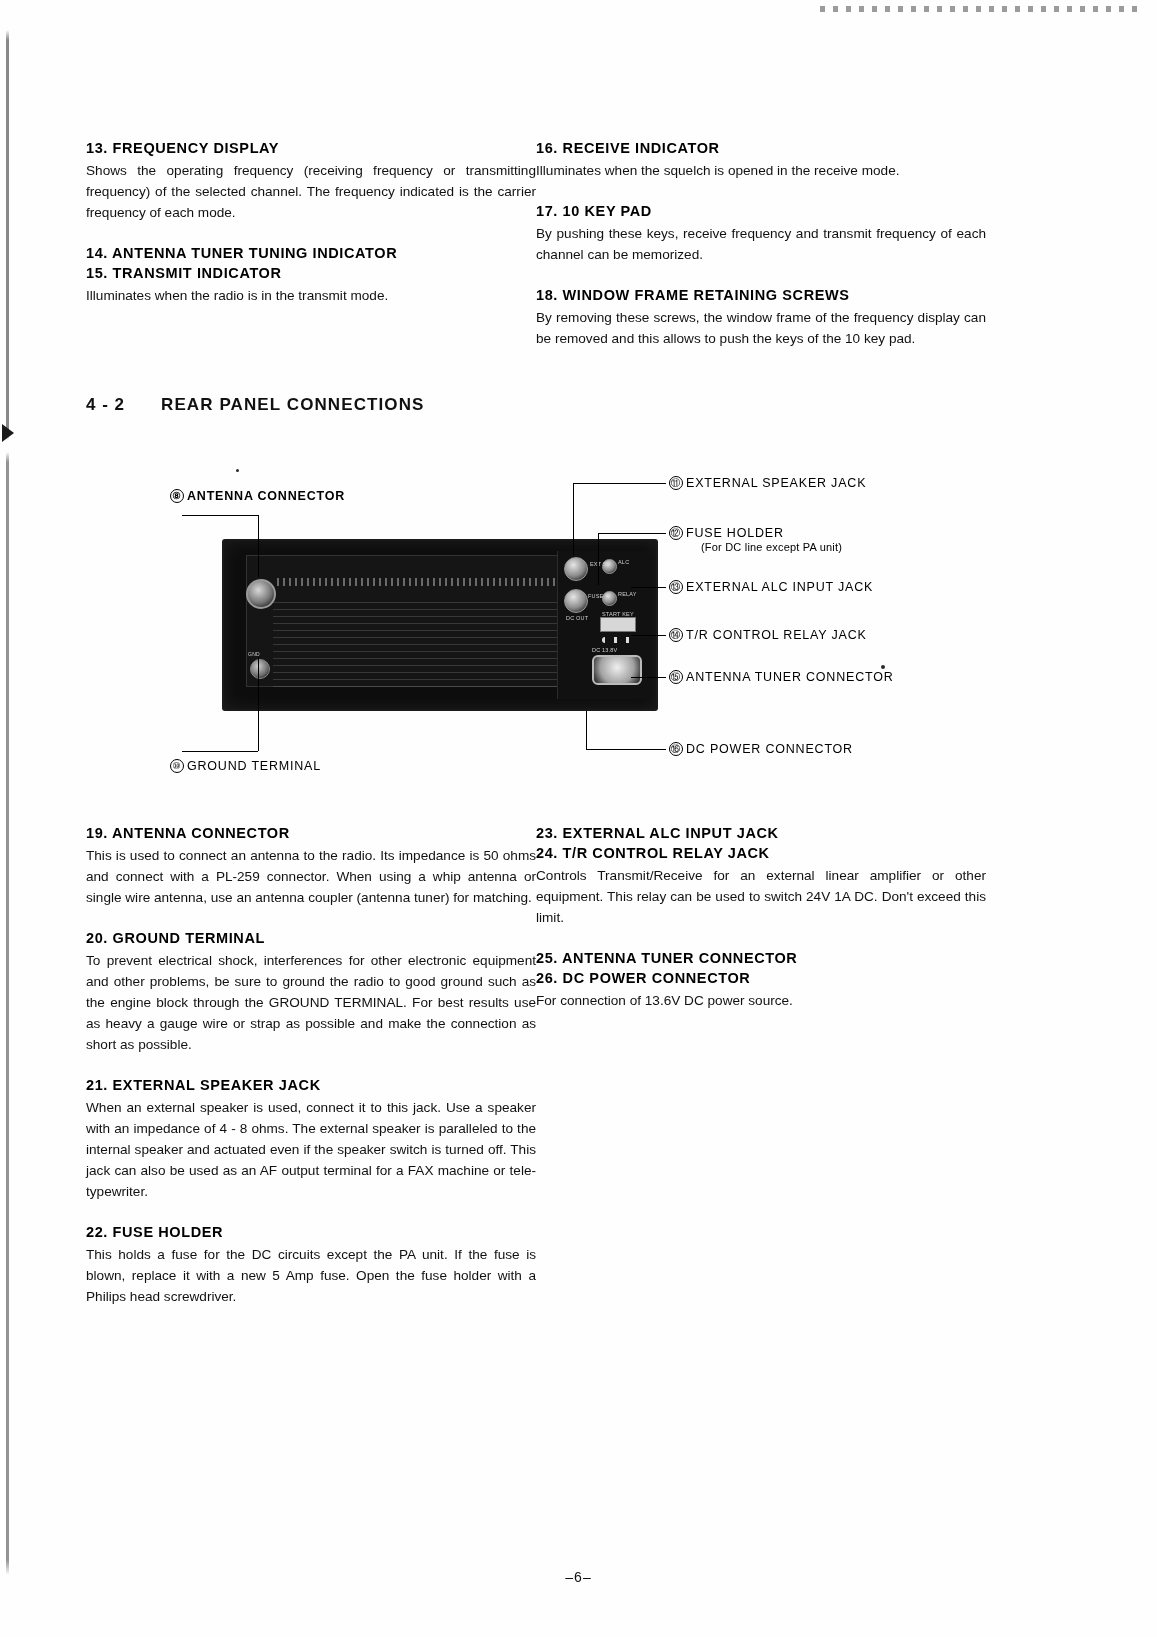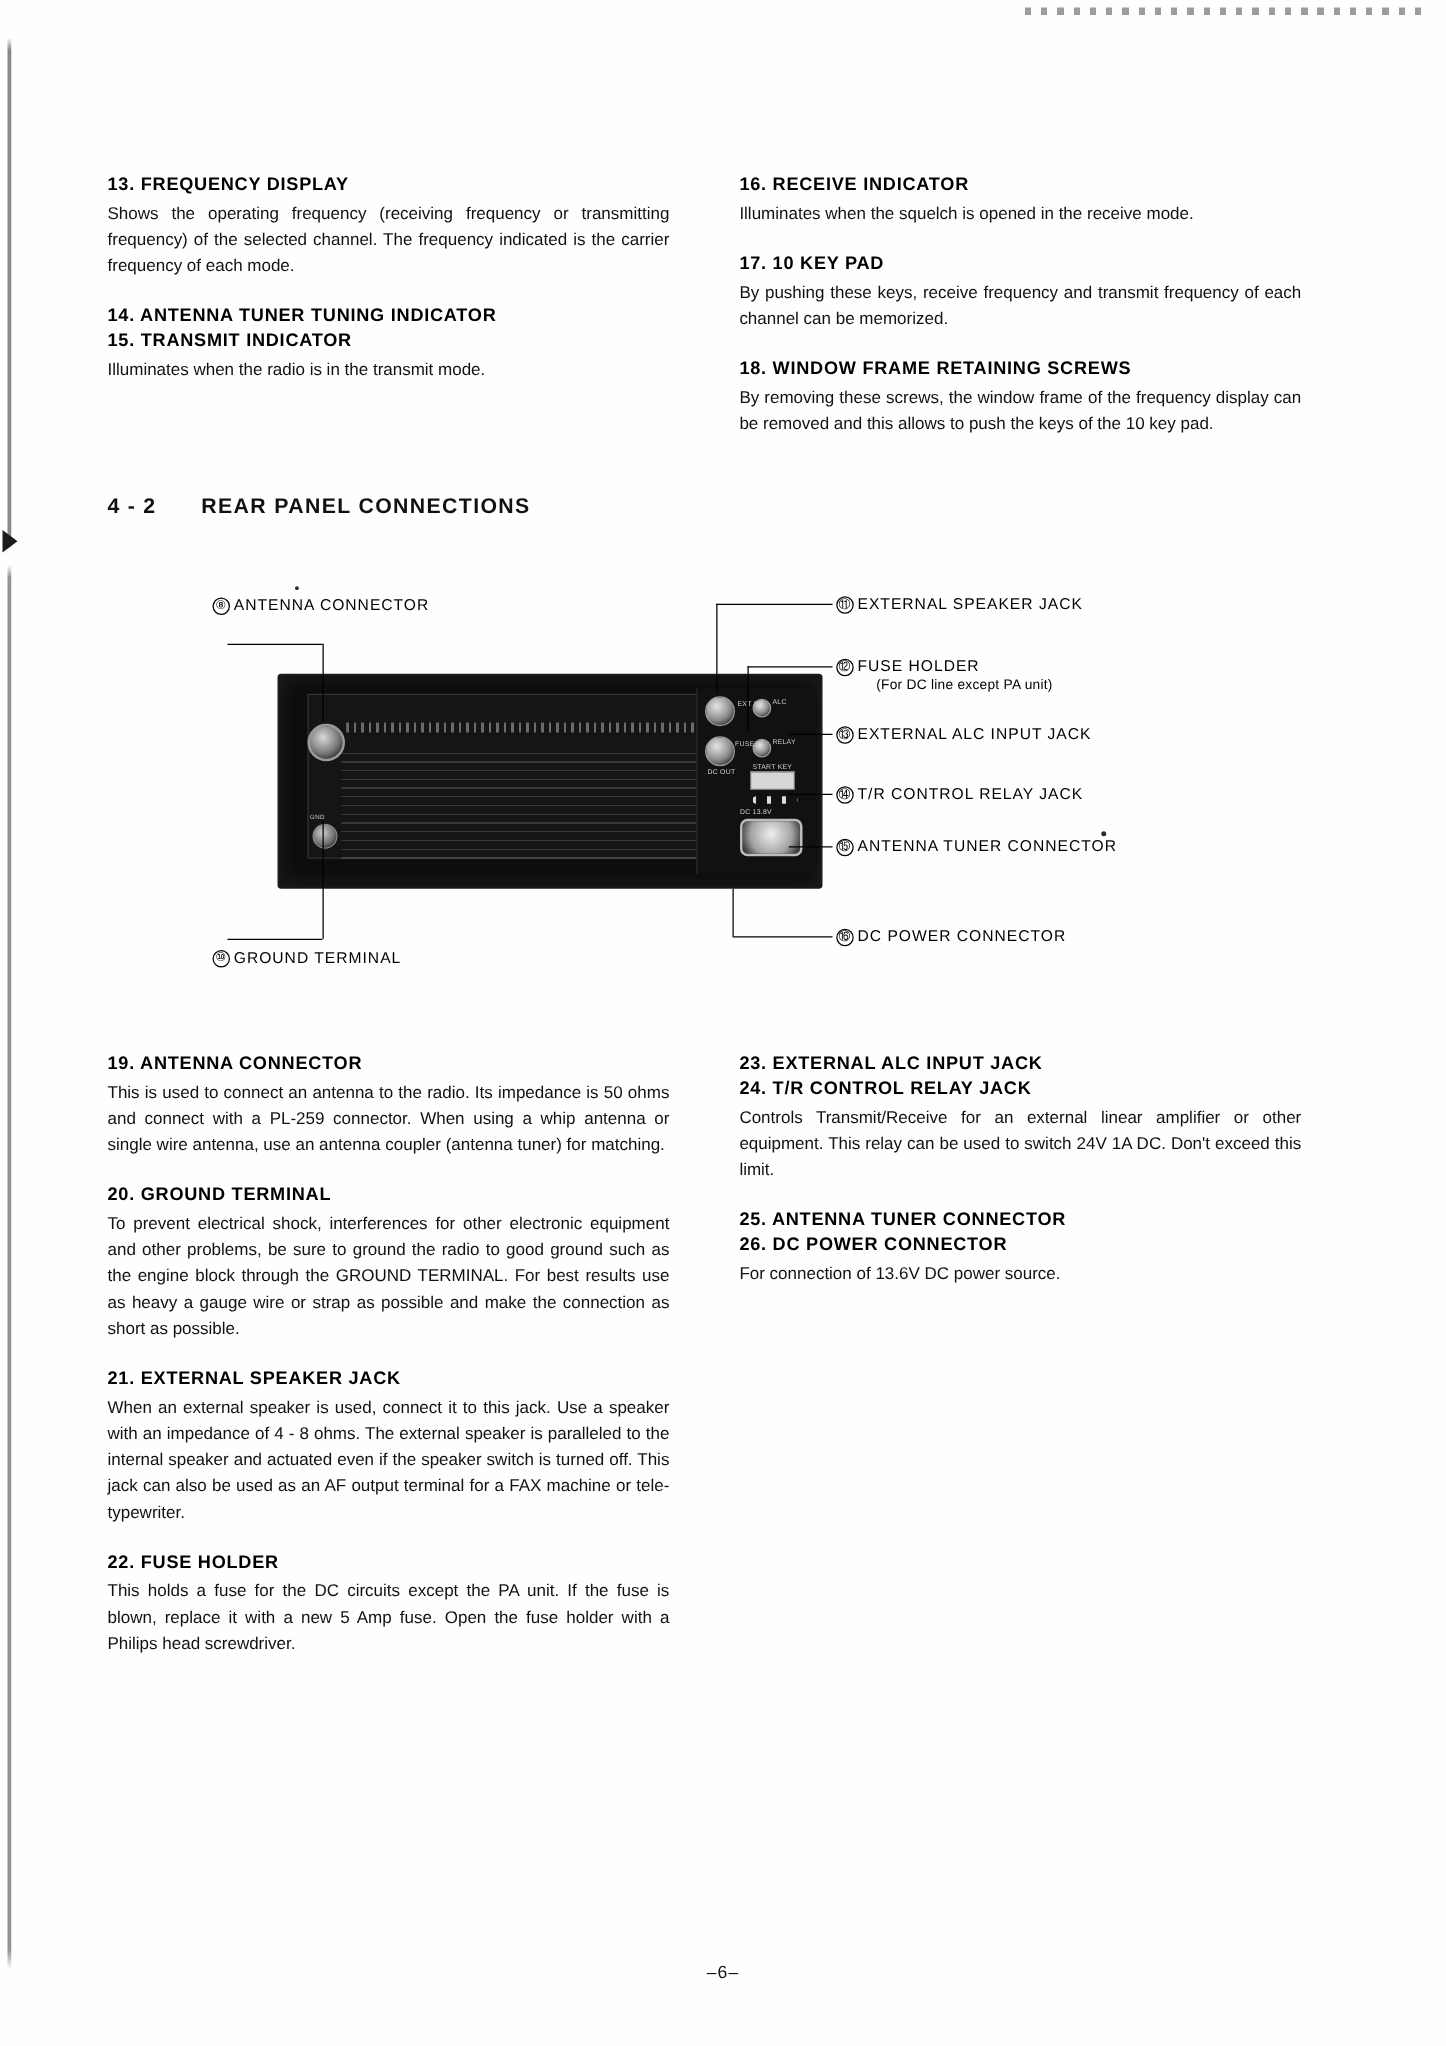--- a/index.html
+++ b/index.html
@@ -49,21 +49,20 @@
 
   .content {
     position: absolute;
     left: 86px;
     top: 140px;
     width: 955px;
   }
 
   .cols {
     display: flex;
-    gap: 56px;
   }
   .col {
     width: 450px;
   }
   h3.item-title {
     font-size: 14.5px;
     font-weight: bold;
     letter-spacing: 0.6px;
     margin: 0 0 4px 0;
     color: #000;
@@ -341,21 +340,21 @@
       <div class="lead v" style="left:512px; top:94px; height:52px;"></div>
       <div class="lead h" style="left:512px; top:94px; width:68px;"></div>
 
       <div class="lead h" style="left:545px; top:148px; width:35px;"></div>
       <div class="lead h" style="left:545px; top:196px; width:35px;"></div>
       <div class="lead h" style="left:545px; top:238px; width:35px;"></div>
 
       <div class="lead v" style="left:500px; top:272px; height:38px;"></div>
       <div class="lead h" style="left:500px; top:310px; width:80px;"></div>
 
-      <div class="callout-label" style="left:84px; top:38px;">
+      <div class="callout-label" style="left:84px; top:50px;font-weight:bold;">
         <span class="circ-num">⑧</span><span>ANTENNA CONNECTOR</span>
       </div>
 
       <div class="callout-label" style="left:84px; top:320px;">
         <span class="circ-num">⑩</span><span>GROUND TERMINAL</span>
       </div>
 
       <div class="callout-label" style="left:583px; top:37px;">
         <span class="circ-num">⑪</span><span>EXTERNAL SPEAKER JACK</span>
       </div>
@@ -378,21 +377,21 @@
       </div>
 
       <div class="callout-label" style="left:583px; top:303px;">
         <span class="circ-num">⑯</span><span>DC POWER CONNECTOR</span>
       </div>
 
       <div class="stray-dot" style="left:150px; top:30px; width:3px; height:3px;"></div>
       <div class="stray-dot" style="left:795px; top:226px; width:4px; height:4px;"></div>
     </div>
 
-    <div class="cols" style="margin-top: 44px;">
+    <div class="cols" style="margin-top: 26px;">
       <div class="col">
         <h3 class="item-title">19. ANTENNA CONNECTOR</h3>
         <p class="item-body">This is used to connect an antenna to the radio. Its impedance is 50 ohms and connect with a PL-259 connector. When using a whip antenna or single wire antenna, use an antenna coupler (antenna tuner) for matching.</p>
 
         <h3 class="item-title">20. GROUND TERMINAL</h3>
         <p class="item-body">To prevent electrical shock, interferences for other electronic equipment and other problems, be sure to ground the radio to good ground such as the engine block through the GROUND TERMINAL. For best results use as heavy a gauge wire or strap as possible and make the connection as short as possible.</p>
 
         <h3 class="item-title">21. EXTERNAL SPEAKER JACK</h3>
         <p class="item-body">When an external speaker is used, connect it to this jack. Use a speaker with an impedance of 4 - 8 ohms. The external speaker is paralleled to the internal speaker and actuated even if the speaker switch is turned off. This jack can also be used as an AF output terminal for a FAX machine or tele-typewriter.</p>
 

